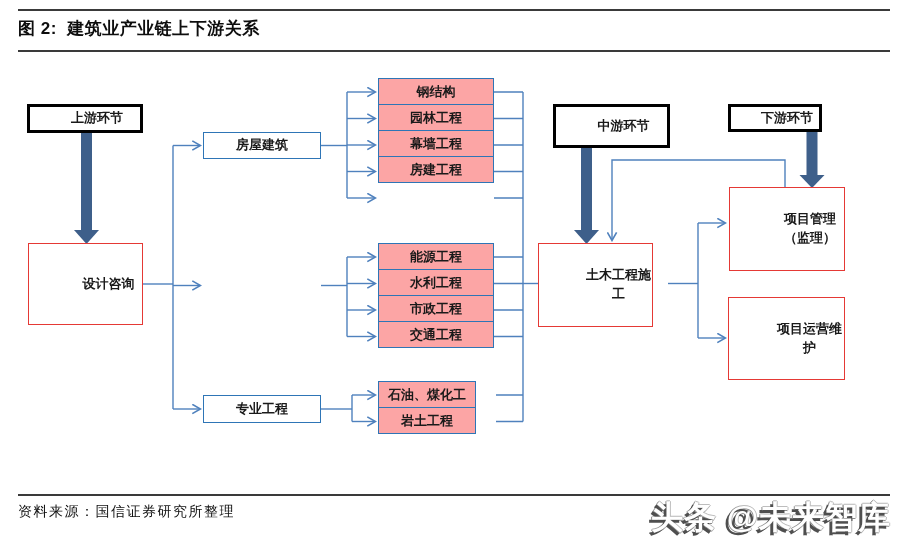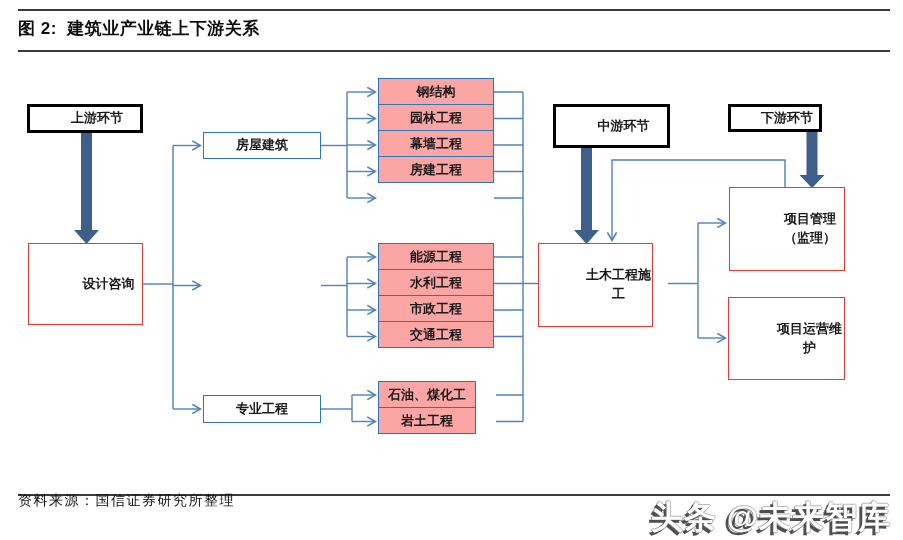--- a/index.html
+++ b/index.html
@@ -26,21 +26,21 @@
   }
   .substack .row {
     height:25px; display:flex; align-items:center; justify-content:center;
     font-size:13px; font-weight:bold; color:#1a1a1a;
     border-top:1.6px solid #2e75b6; background:#fca5a5;
   }
   .substack .row:first-child { border-top:none; }
   .prelines { white-space:pre-line; }
   .connector-layer { position:absolute; left:0; top:0; }
   .source-note {
-    position:absolute; left:18px; top:492px; font-size:14px; color:#111;
+    position:absolute; left:18px; top:503px; font-size:14px; color:#111;
     font-family:Liberation Sans, sans-serif; letter-spacing:1.5px;text-align:right;
   }
   .watermark {
     position:absolute; right:12px; top:496px; font-size:32px; font-weight:bold;
     color:#ffffff; letter-spacing:1px;
     text-shadow:-3px 3px 0 #4f4f4f, -1px 0 0 #8a8a8a, 1px 0 0 #bdbdbd,
                 0 -1px 0 #bdbdbd, 0 1px 0 #8a8a8a;
   }
 </style>
 </head>

